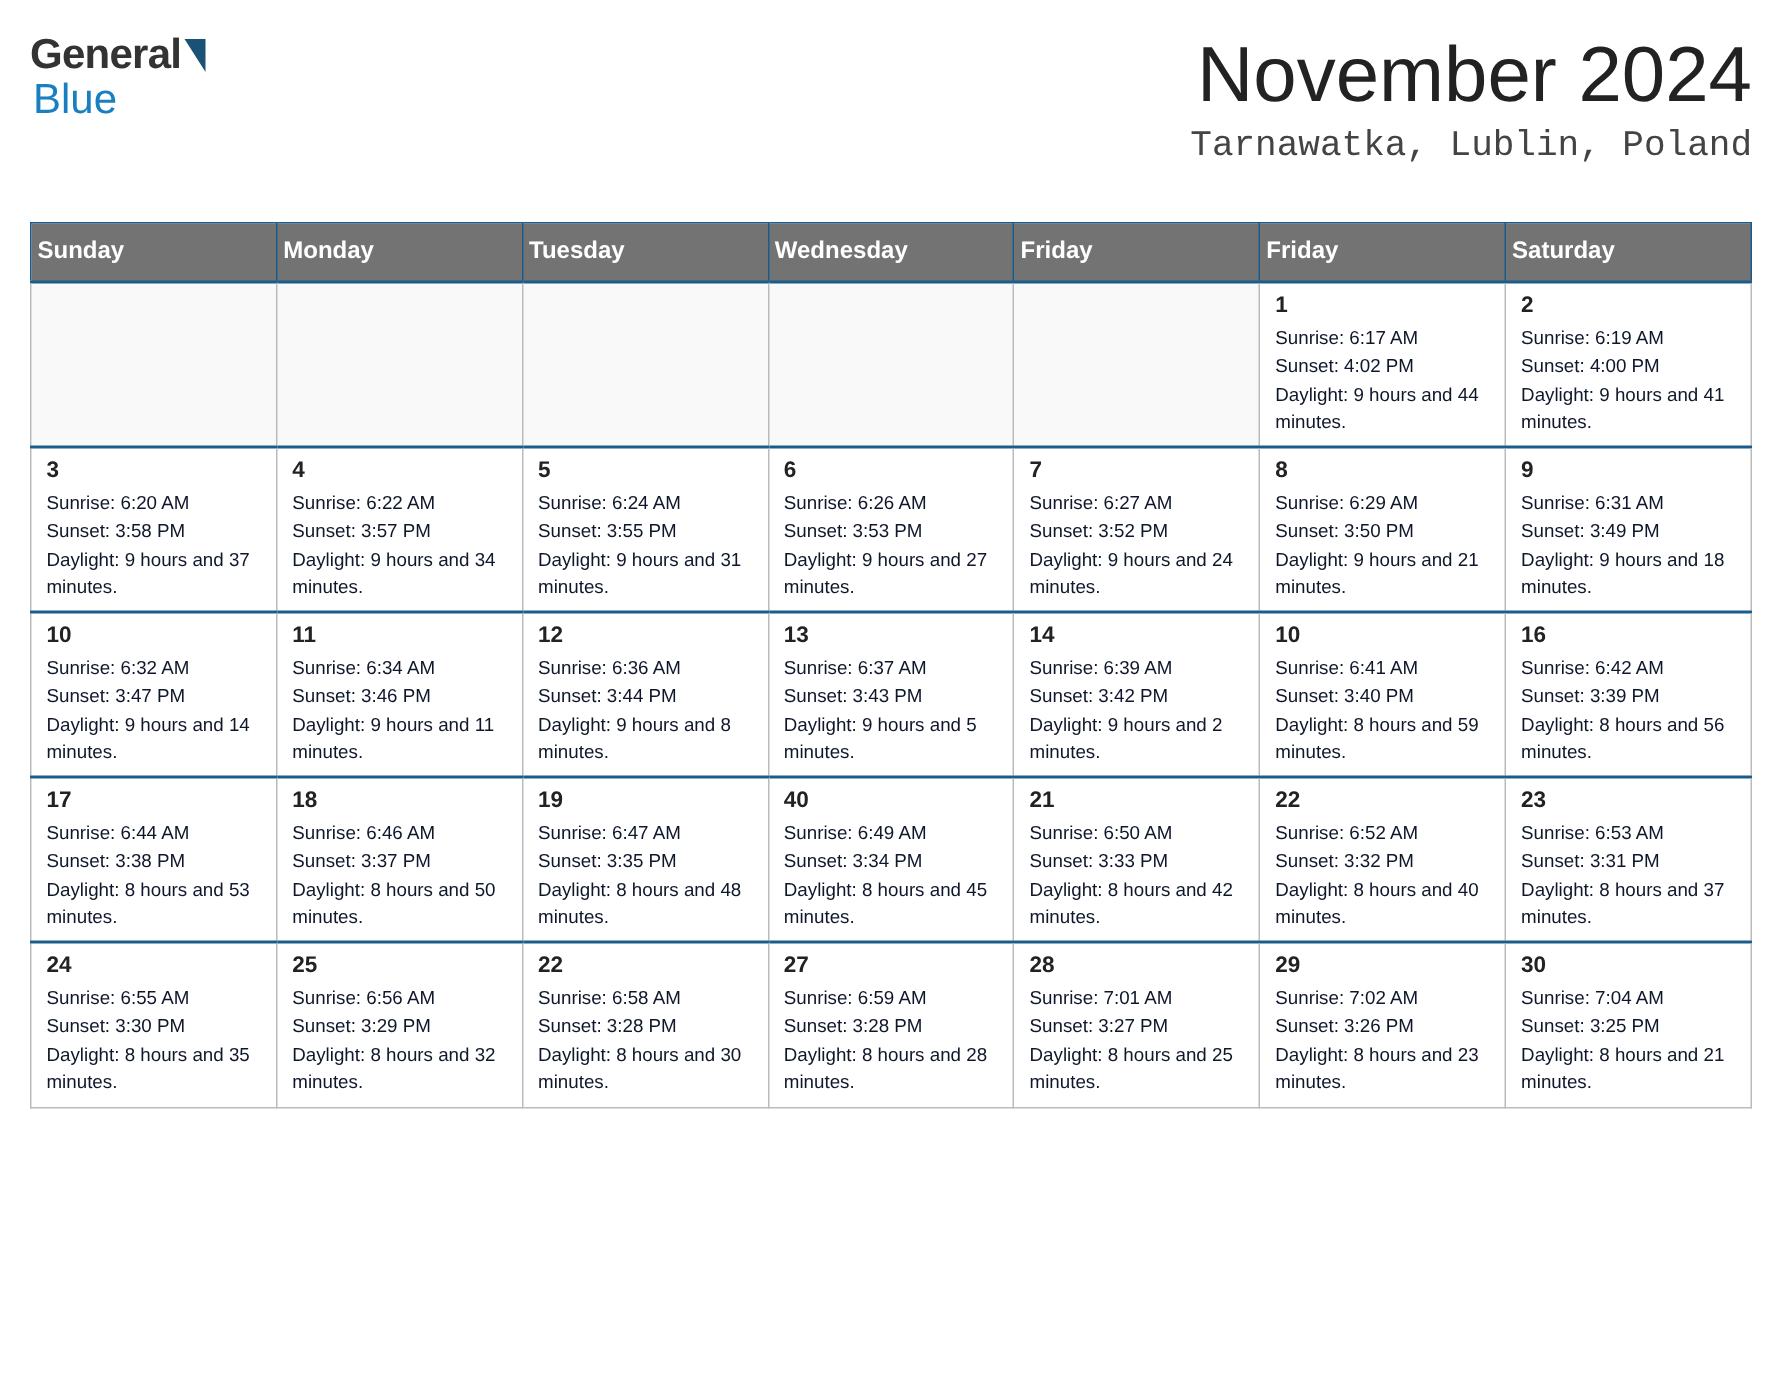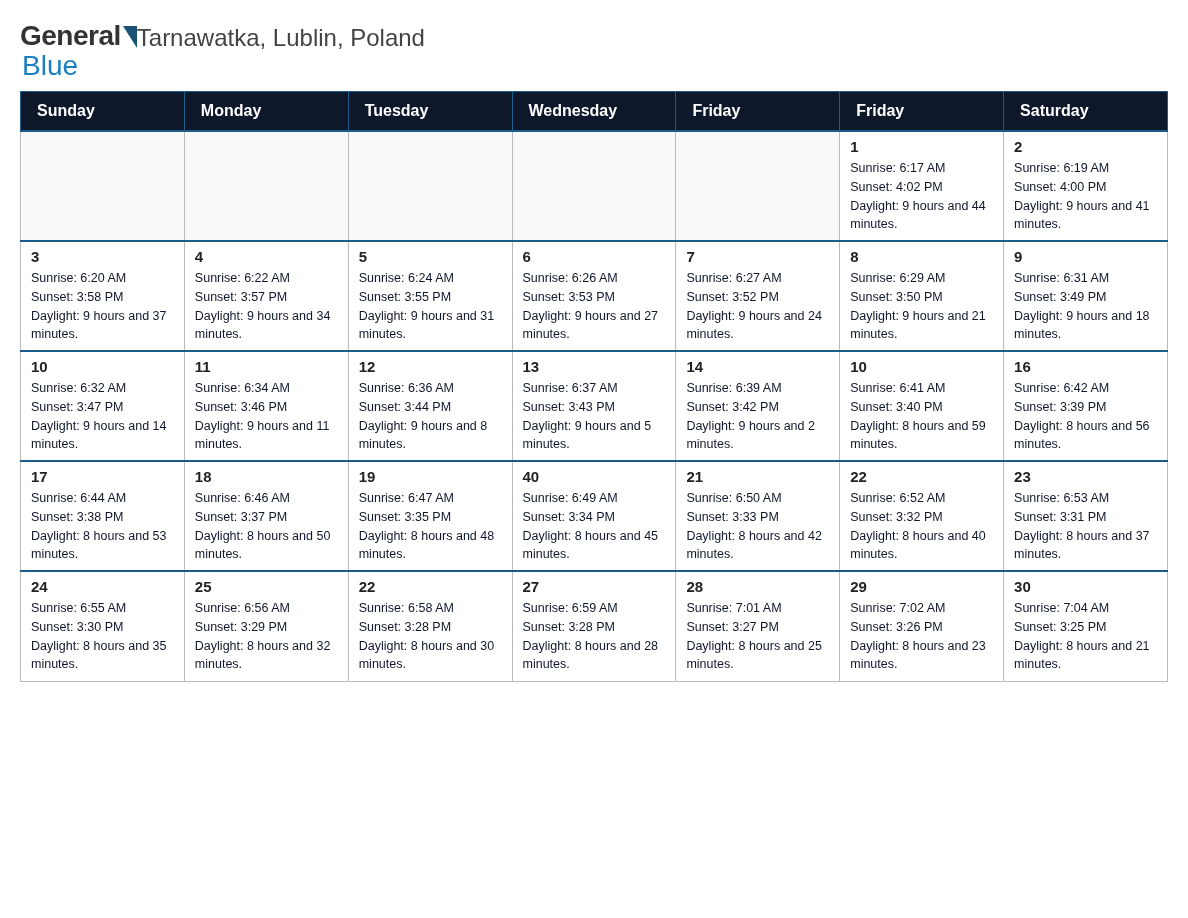--- a/index.html
+++ b/index.html
@@ -5,22 +5,23 @@
     * { margin: 0; padding: 0; box-sizing: border-box; }
     body {
       font-family: Arial, sans-serif;
       background: #fff;
       width: 1188px;
       min-height: 918px;
       padding: 20px;
     }
     .header {
       display: flex;
+      justify-content: space-between;
       align-items: flex-start;
-      margin-bottom: 9px;
+      margin-bottom: 37px;
     }
     .logo {
       display: flex;
       flex-direction: column;
       align-items: flex-start;
     }
     .logo-top {
       display: flex;
       align-items: center;
     }
@@ -51,32 +52,33 @@
     }
     .month-title {
       font-size: 52px;
       font-weight: normal;
       color: #222;
     }
     .location-title {
       font-size: 24px;
       color: #444;
       margin-top: 4px;
+      font-family: Liberation Mono, monospace;
     }
     .calendar {
       width: 100%;
       border-collapse: collapse;
       border: 1px solid #999;
     }
     .calendar th {
-      background-color: #0f172a;
+      background-color: #737373;
       color: #fff;
       font-size: 16px;
       font-weight: 600;
-      padding: 10px 16px;
+      padding: 10px 4px;
       text-align: left;
       border: 1px solid #1a5c8a;
     }
     .calendar td {
       vertical-align: top;
       width: 14.28%;
       height: 110px;
       padding: 6px 10px;
       border: 1px solid #bbb;
       border-top: 2px solid #1a5c8a;
@@ -105,20 +107,21 @@
 
 <div class="header">
   <div class="logo">
     <div class="logo-top">
       <span class="logo-general">General</span>
       <div class="logo-arrow"></div>
     </div>
     <span class="logo-blue">Blue</span>
   </div>
   <div class="title-block">
+    <div class="month-title">November 2024</div>
     <div class="location-title">Tarnawatka, Lublin, Poland</div>
   </div>
 </div>
 
 <table class="calendar">
   <thead>
     <tr>
     <th>Sunday</th>
         <th>Monday</th>
         <th>Tuesday</th>

